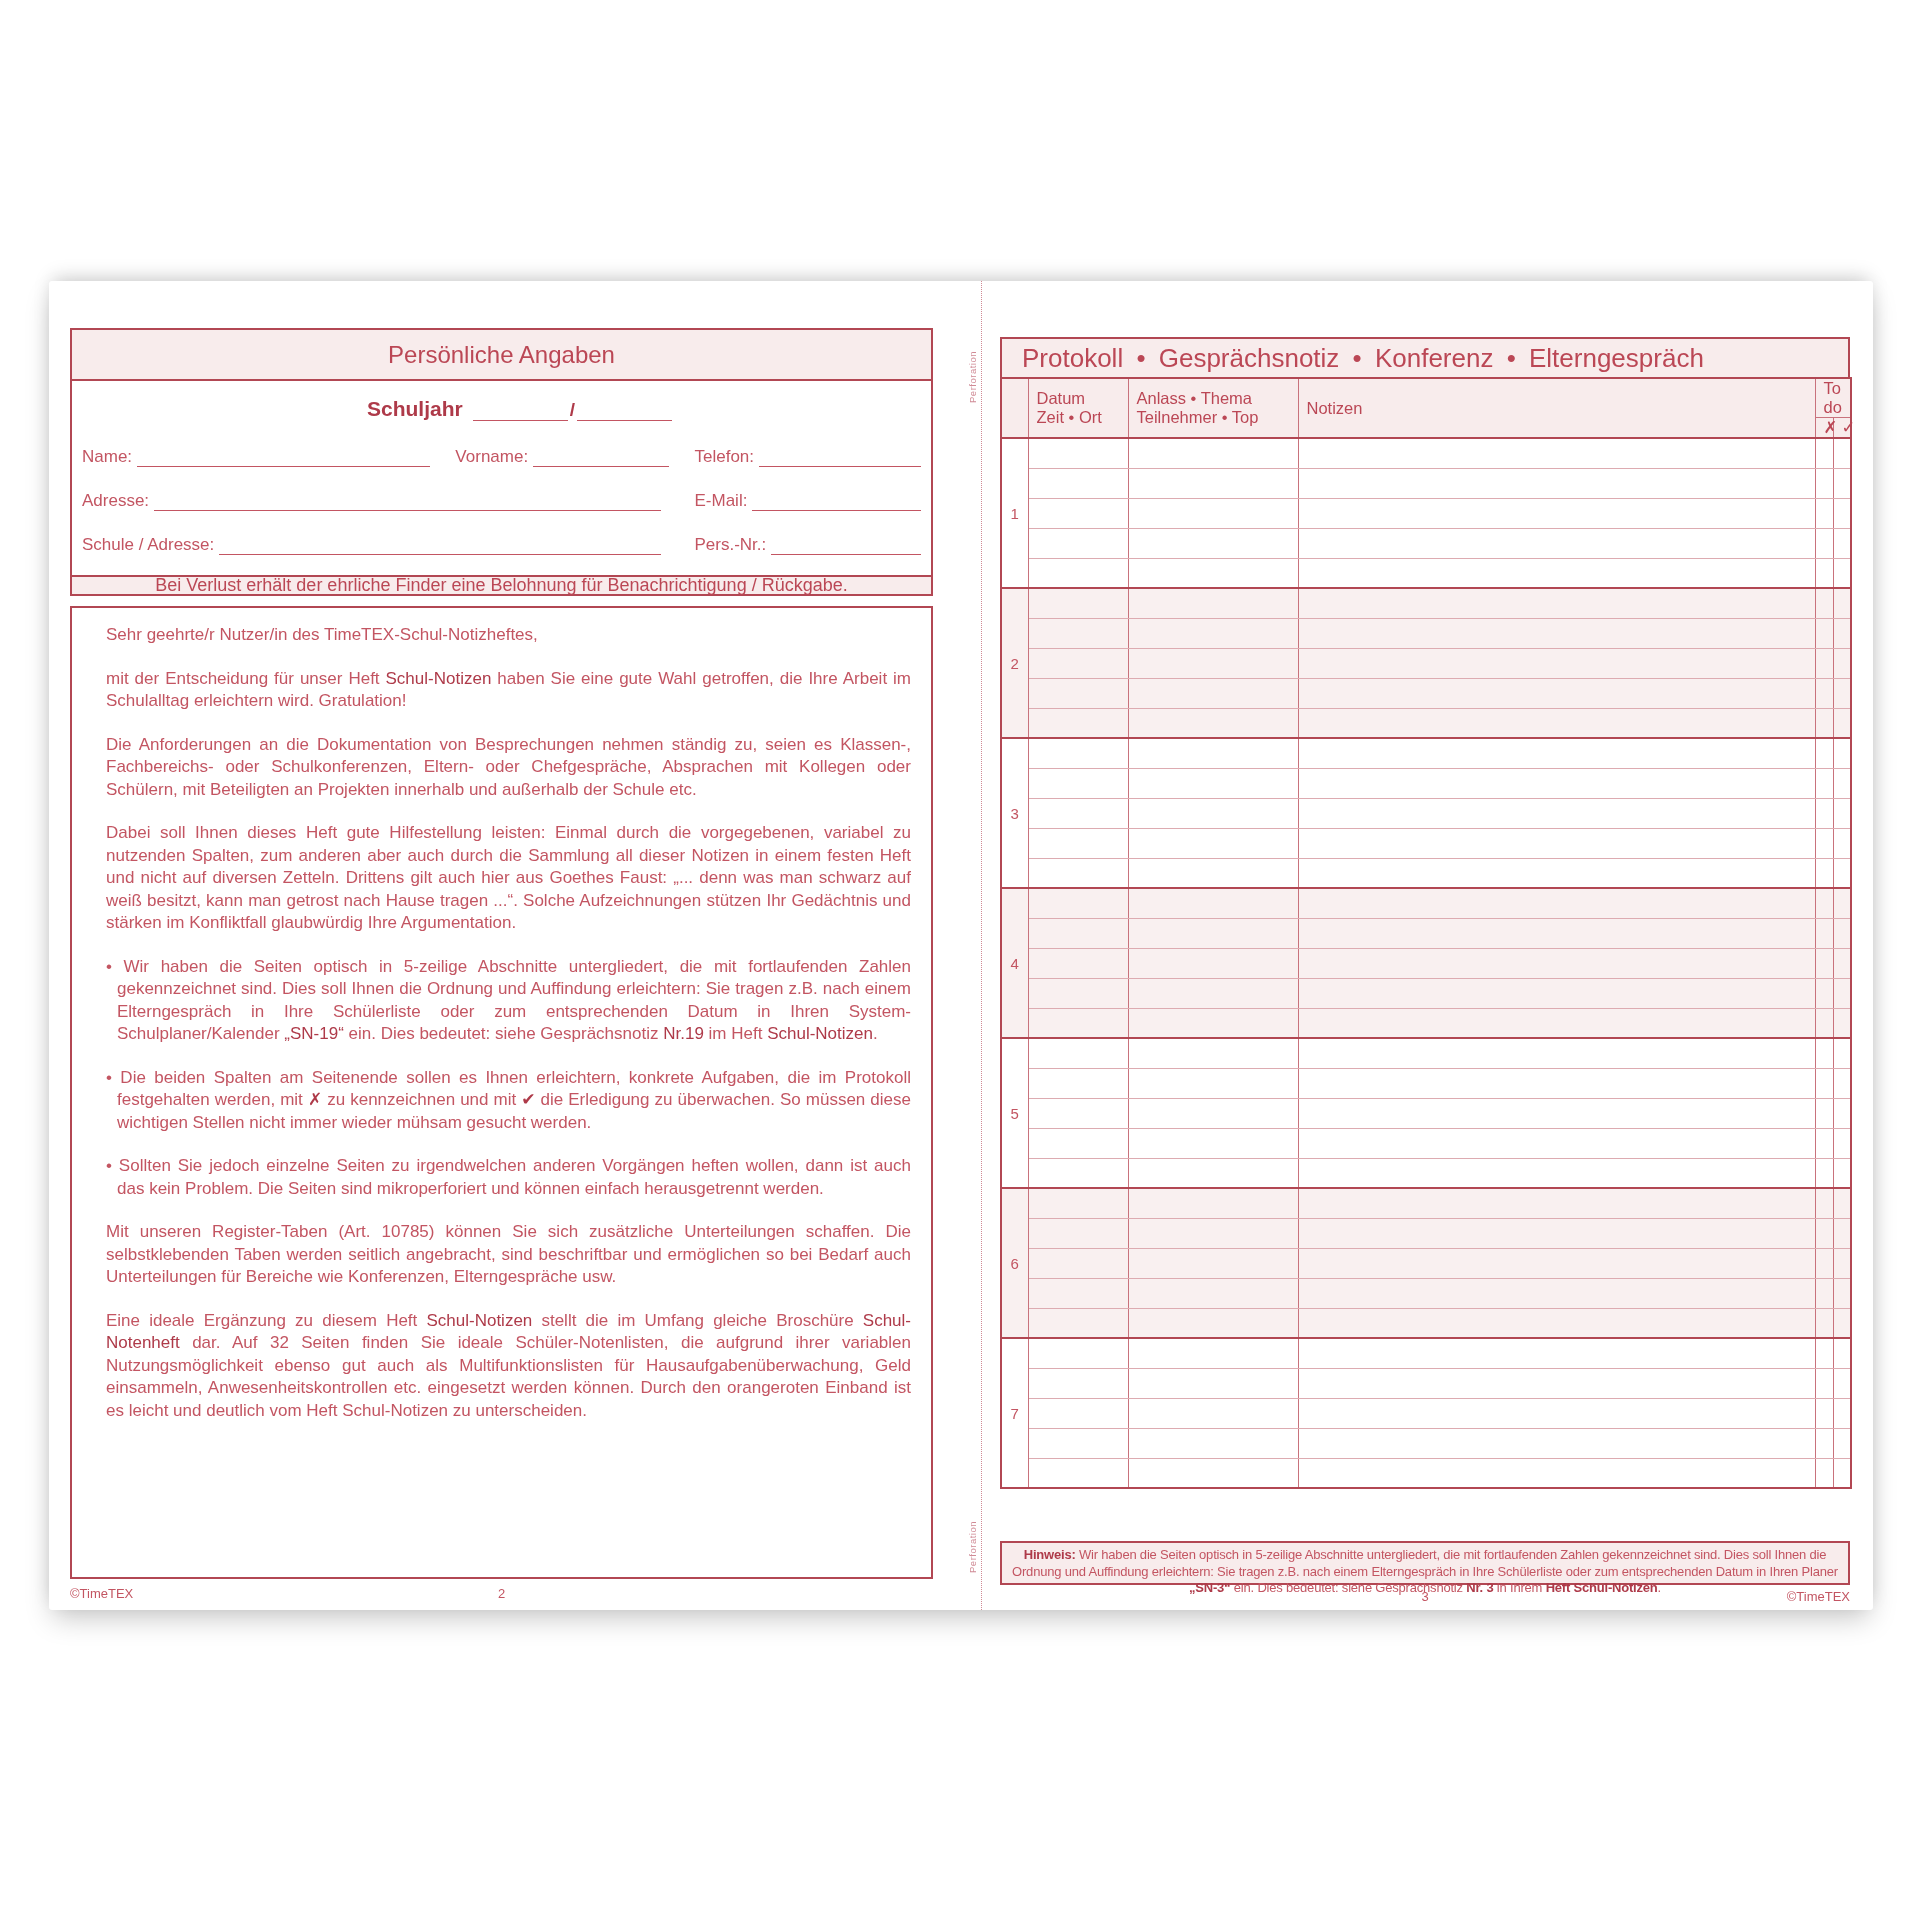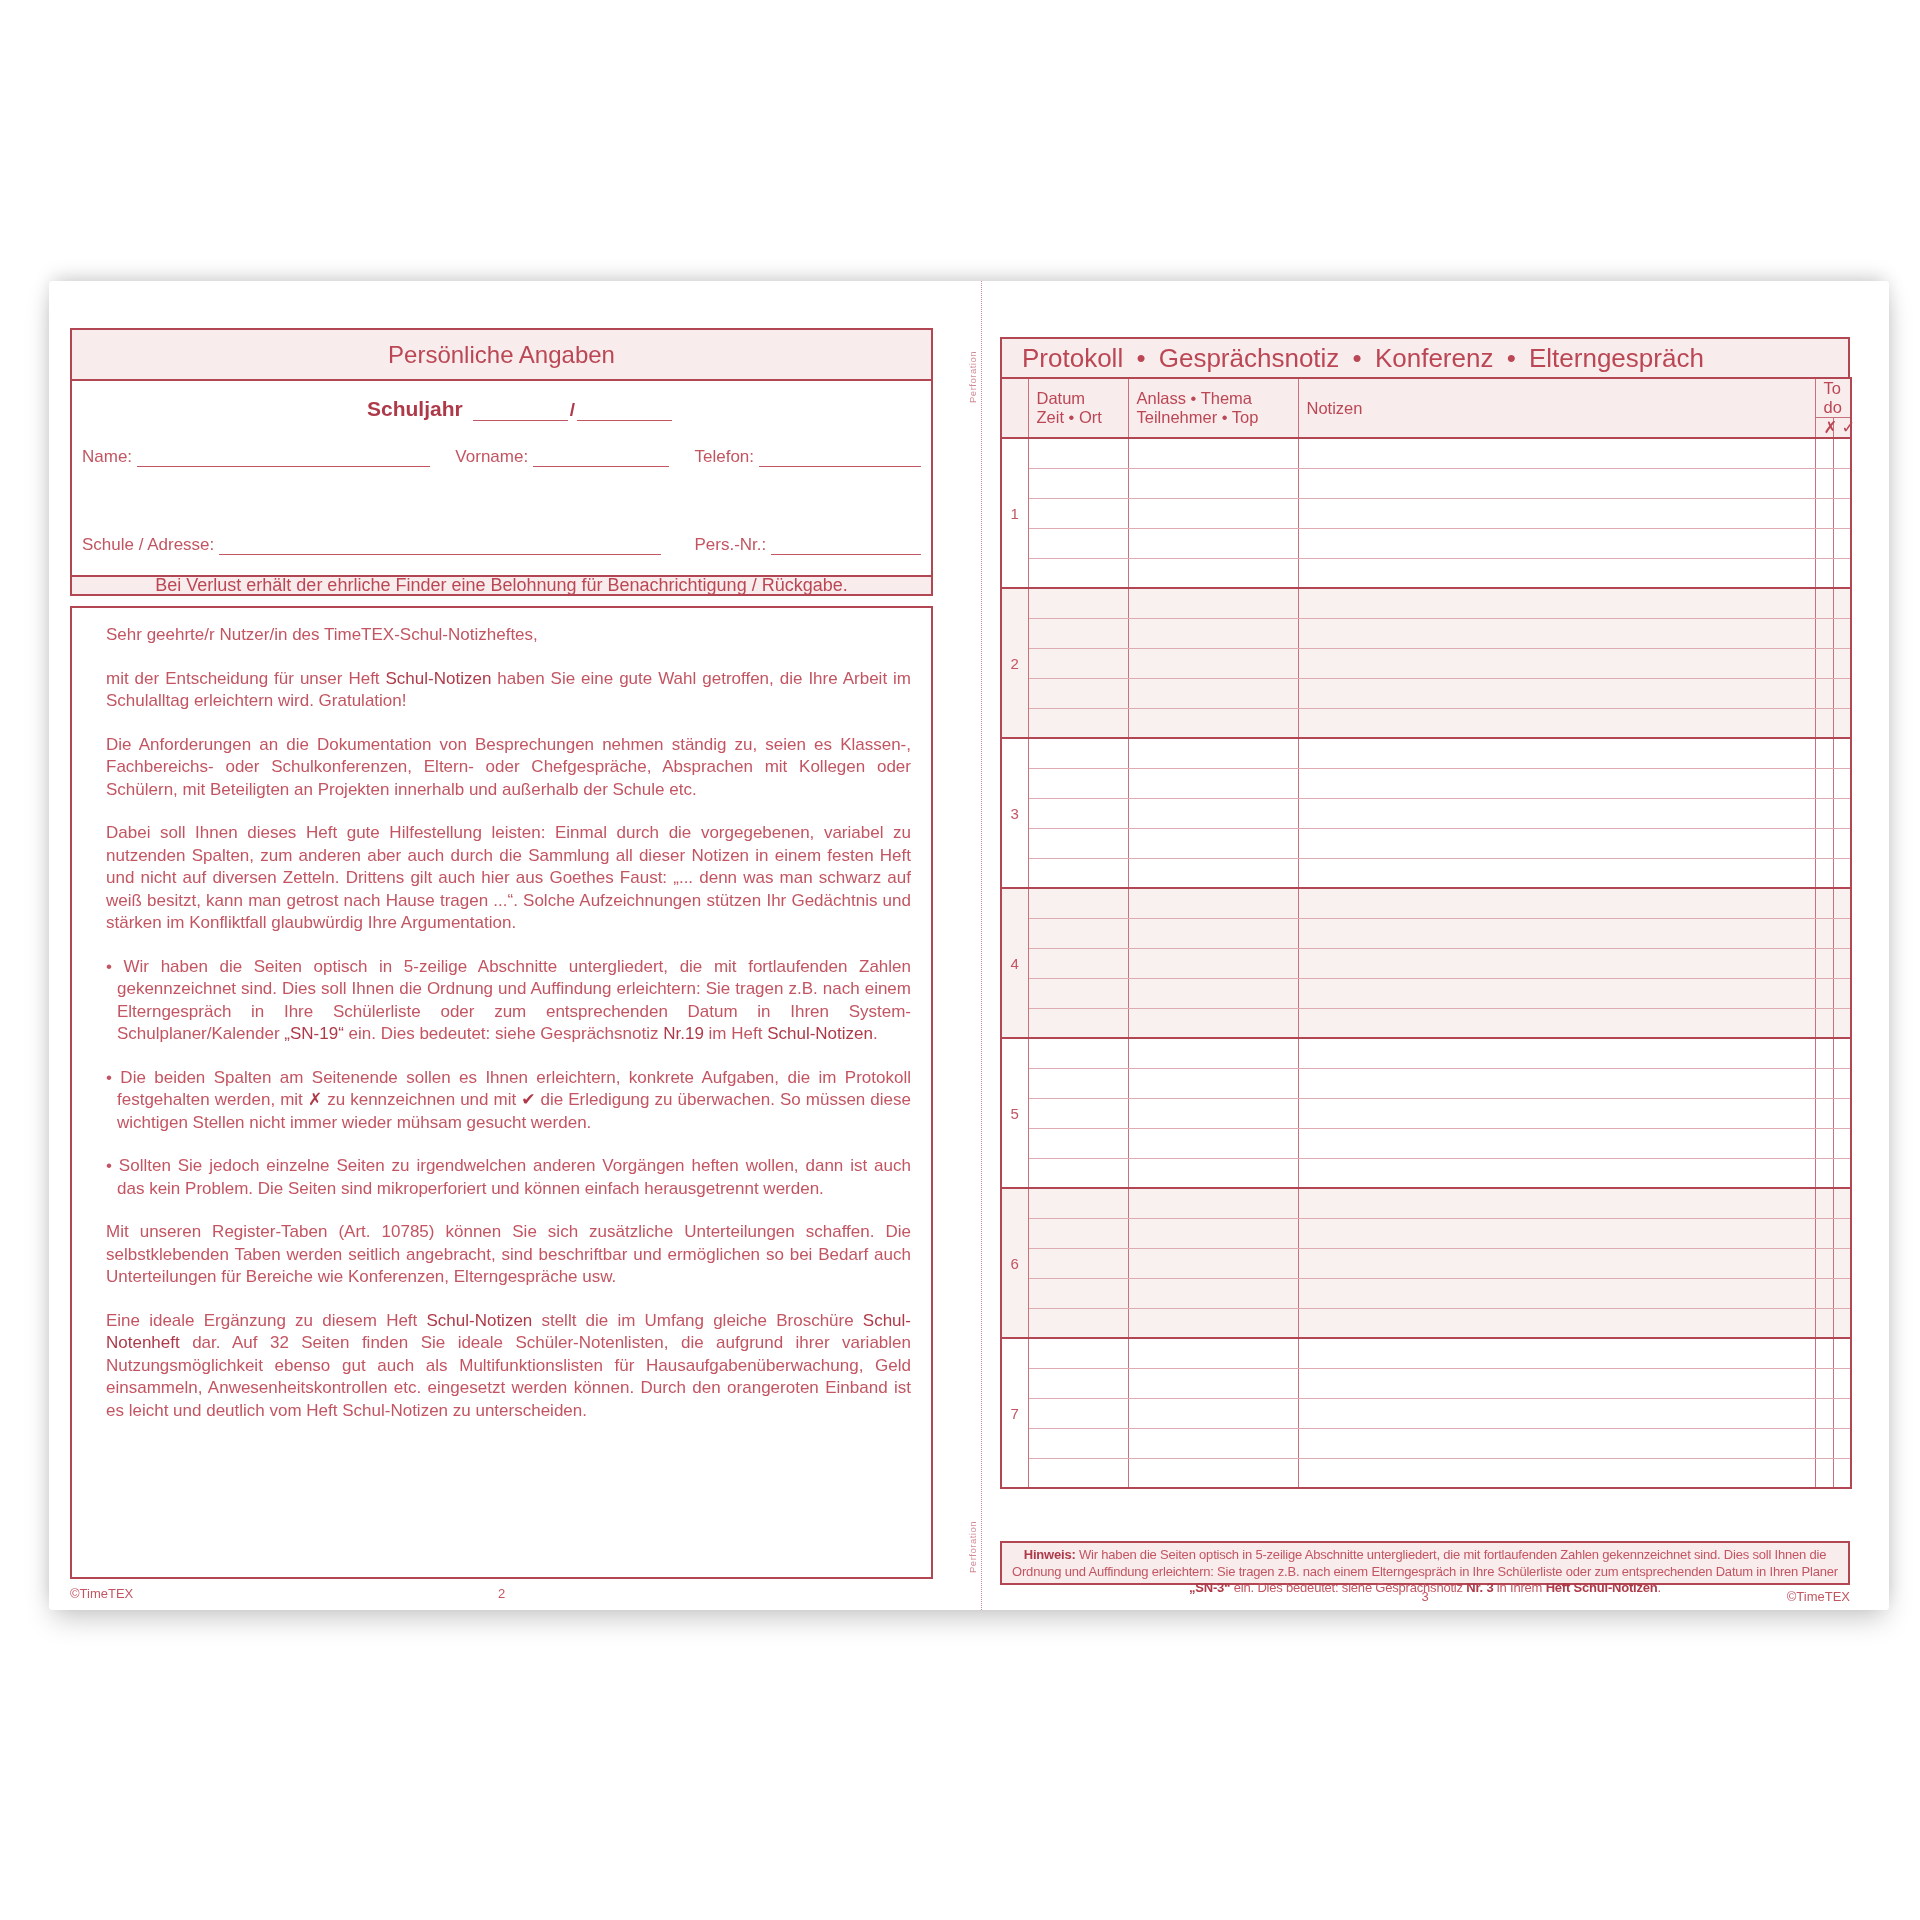--- a/index.html
+++ b/index.html
@@ -10,21 +10,21 @@
     --red-vline:#c9727c;
     --red-hline:#ddabb1;
     --pink:#f8ecec;
     --pink-row:#f9f0f0;
     --perf:#d08a95;
   }
   html,body{margin:0;padding:0;background:#fff;}
   .canvas{position:relative;width:1920px;height:1920px;background:#ffffff;overflow:hidden;
           font-family:"Liberation Sans","DejaVu Sans",sans-serif;}
   .spread{position:absolute;left:49px;top:281px;width:1824px;height:1329px;background:#fff;border-radius:3px;
-          box-shadow:0 -7px 18px -4px rgba(0,0,0,.18),0 12px 26px -4px rgba(0,0,0,.22);padding-left:16px;}
+          box-shadow:0 -7px 18px -4px rgba(0,0,0,.18),0 12px 26px -4px rgba(0,0,0,.22);}
   
   .box{position:absolute;left:21px;width:863px;border:2px solid var(--red-strong);box-sizing:border-box;background:#fff;}
   .pa-header{top:47px;height:53px;background:var(--pink);color:var(--red-head);
              display:flex;align-items:center;justify-content:center;font-size:24px;}
   .pa-form{top:98px;height:198px;}
   .schuljahr-row{position:absolute;top:16px;left:0;width:100%;display:flex;justify-content:center;align-items:flex-end;}
   .schuljahr-label{font-weight:700;color:var(--red-bold);font-size:21px;margin-right:10px;margin-left:36px;}
   .blank{display:inline-block;width:95px;border-bottom:1.5px solid var(--red-text);height:20px;}
   .schuljahr-sep{color:var(--red-bold);font-weight:700;font-size:19px;margin:0 2px;}
   .form-row{position:absolute;left:10px;right:10px;display:flex;justify-content:space-between;}
@@ -100,20 +100,30 @@
             </span>
           <span class="fgroup fg-vorname">
               <span class="flabel">Vorname:</span>
               <span class="fline"></span>
             </span>
           <span class="fgroup fg-telefon">
               <span class="flabel">Telefon:</span>
               <span class="fline"></span>
             </span>
         </div>
+        <div class="form-row fr2">
+          <span class="fgroup fg-adresse">
+              <span class="flabel">Adresse:</span>
+              <span class="fline"></span>
+            </span>
+          <span class="fgroup fg-email">
+              <span class="flabel">E-Mail:</span>
+              <span class="fline"></span>
+            </span>
+        </div>
         <div class="form-row fr3">
           <span class="fgroup fg-schule">
               <span class="flabel">Schule / Adresse:</span>
               <span class="fline"></span>
             </span>
           <span class="fgroup fg-persnr">
               <span class="flabel">Pers.-Nr.:</span>
               <span class="fline"></span>
             </span>
         </div>

